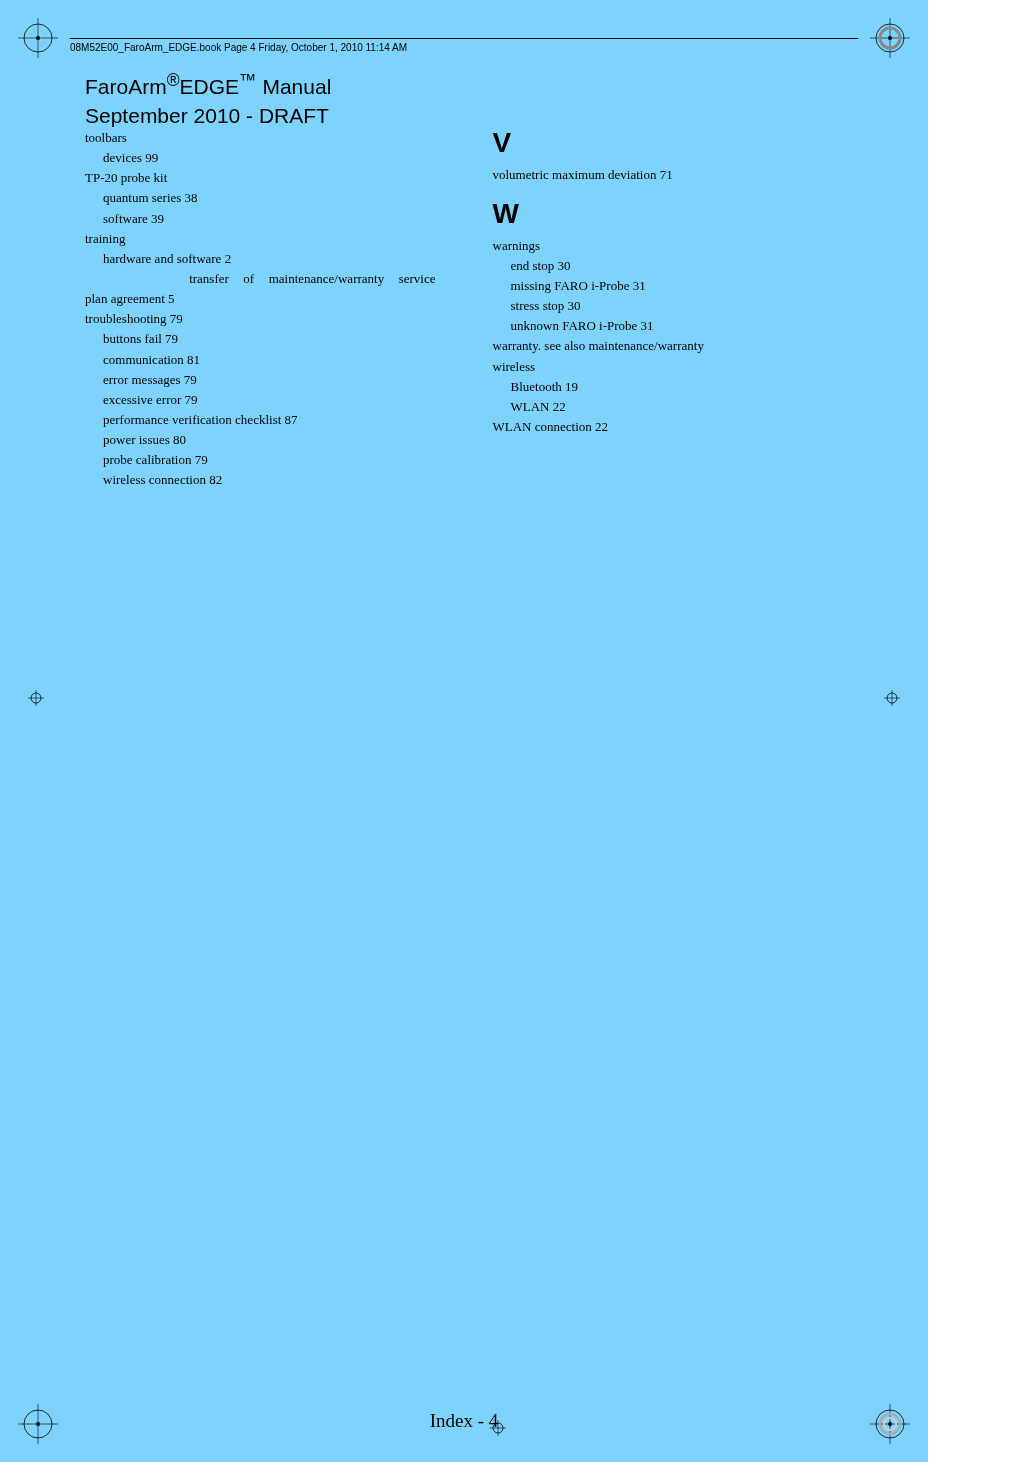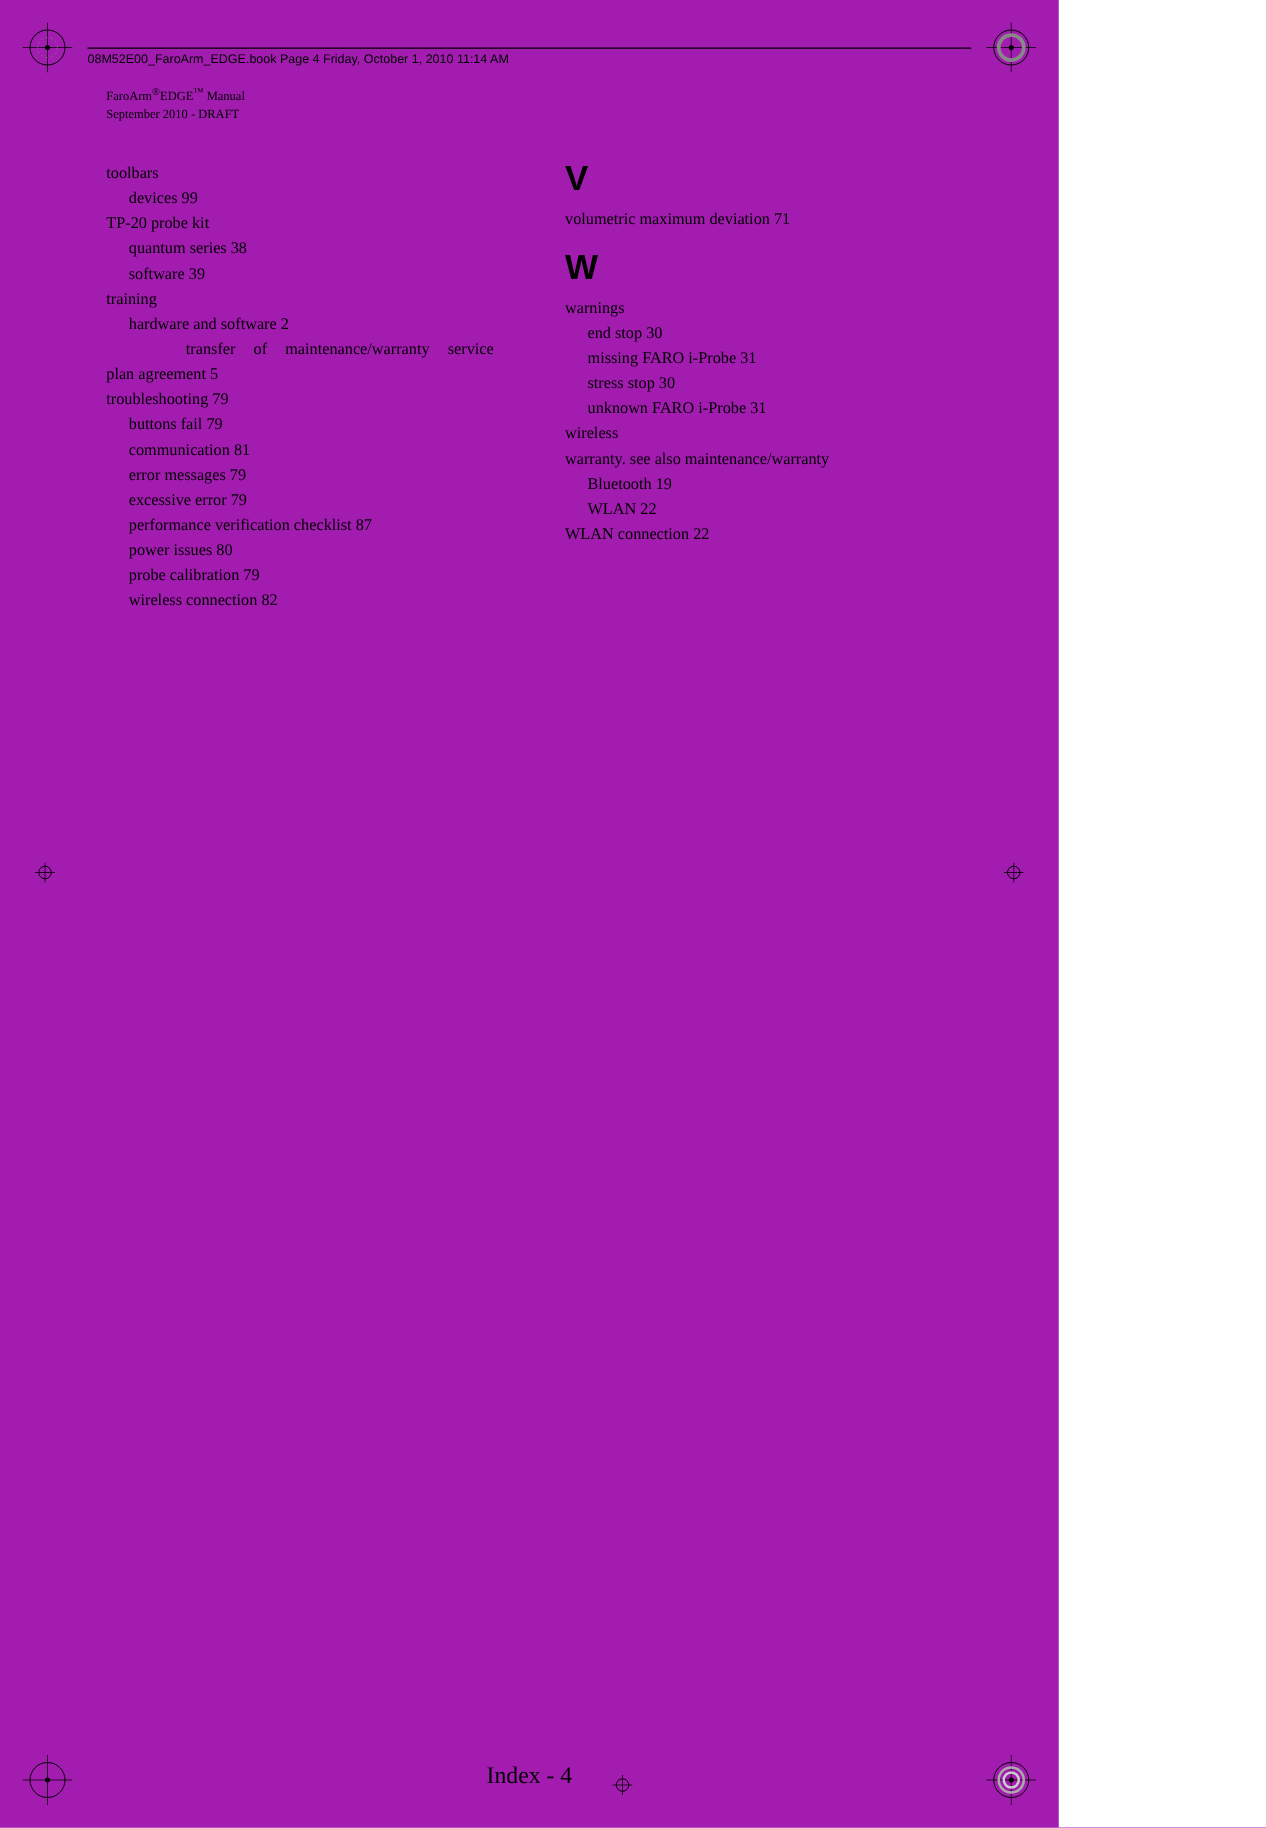--- a/index.html
+++ b/index.html
@@ -12,24 +12,24 @@
       background: #ffffff;
       font-family: "Times New Roman", Times, serif;
       font-size: 13px;
       color: #000000;
       width: 1013px;
       min-height: 1462px;
       position: relative;
     }
 
     .page {
-      width: 847px;
+      width: 928px;
       min-height: 1462px;
       position: relative;
-      background: #a21caf;
+      background: #7dd3fc;
       padding: 0;
     }
 
     
     .corner-mark {
       position: absolute;
       width: 40px;
       height: 40px;
     }
 
@@ -59,22 +59,22 @@
 
     
     .header {
       position: absolute;
       top: 68px;
       left: 85px;
       right: 85px;
     }
 
     .header-title {
-      font-size: 10px;
-      font-family: Liberation Serif, serif;
+      font-size: 21px;
+      font-family: Liberation Sans, sans-serif;
       font-weight: normal;
       line-height: 1.4;
     }
 
     
     .content {
       position: absolute;
       top: 128px;
       left: 85px;
       right: 85px;
@@ -256,22 +256,22 @@
           <div class="index-entry level0">volumetric maximum deviation 71</div>
         </div>
 
         <div class="index-section-header">W</div>
         <div>
           <div class="index-entry level0">warnings</div>
           <div class="index-entry level1">end stop 30</div>
           <div class="index-entry level1">missing FARO i-Probe 31</div>
           <div class="index-entry level1">stress stop 30</div>
           <div class="index-entry level1">unknown FARO i-Probe 31</div>
+          <div class="index-entry level0">warranty. see also maintenance/warranty</div>
           <div class="index-entry level0">wireless</div>
-          <div class="index-entry level0">warranty. see also maintenance/warranty</div>
           <div class="index-entry level1">Bluetooth 19</div>
           <div class="index-entry level1">WLAN 22</div>
           <div class="index-entry level0">WLAN connection 22</div>
         </div>
 
       </div>
     </div>
   </div>
 
   <div class="footer">

